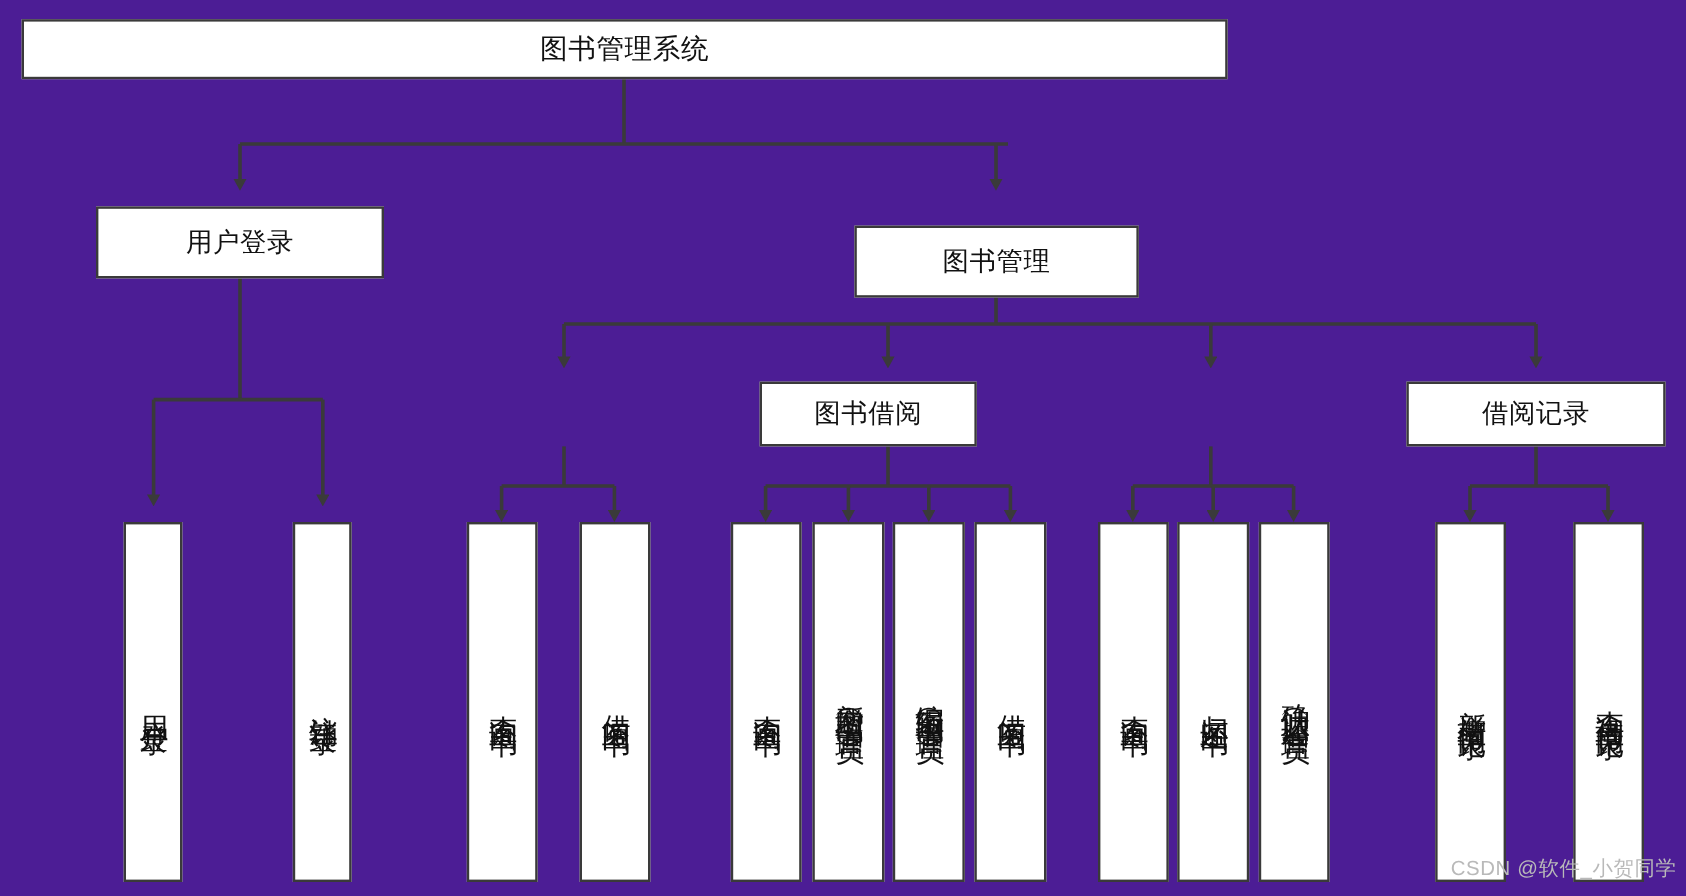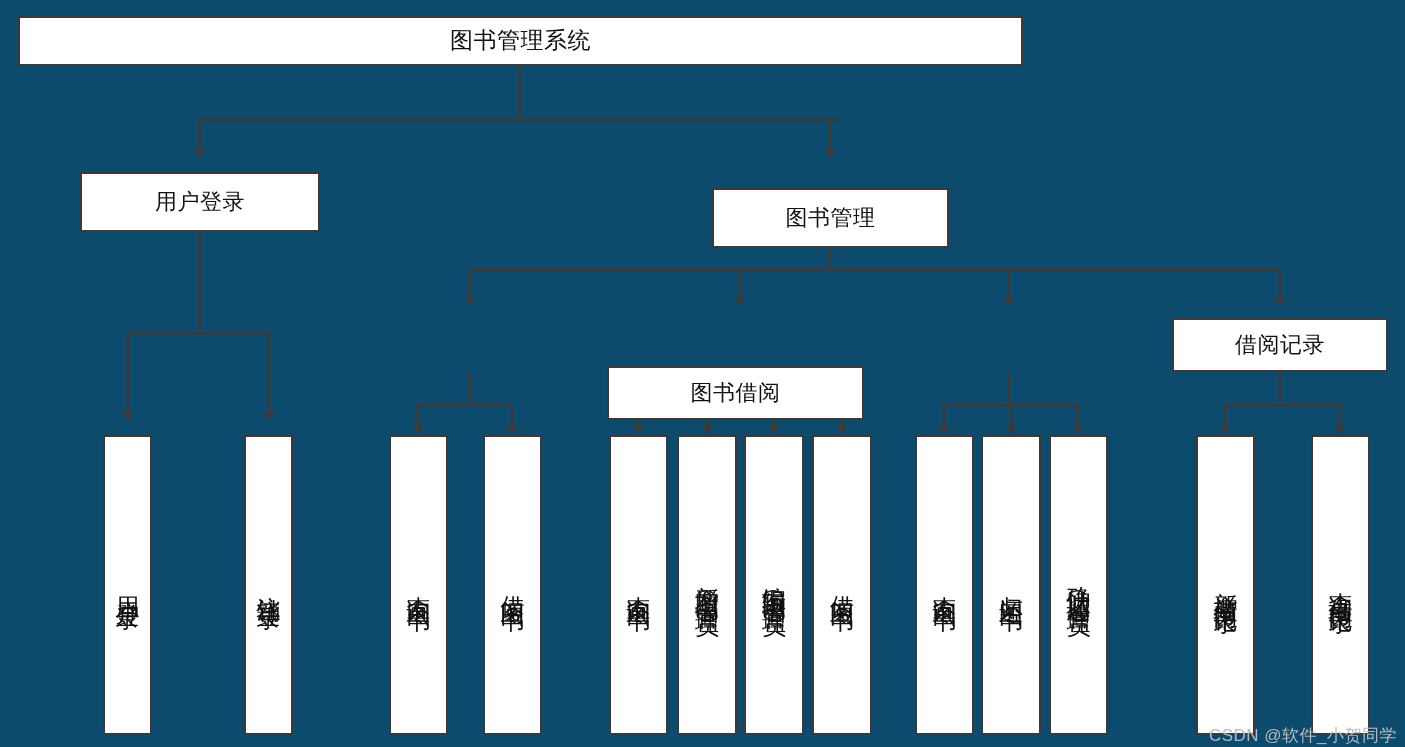--- a/index.html
+++ b/index.html
@@ -7,21 +7,21 @@
     padding: 0;
     background: #ffffff;
   }
   body {
     font-family: "Liberation Sans", "DejaVu Sans", sans-serif;
   }
   #canvas {
     position: relative;
     width: 1405px;
     height: 747px;
-    background: #0c4a6e;
+    background: #4c1d95;
     overflow: hidden;
   }
   svg.edges {
     position: absolute;
     left: 0;
     top: 0;
     width: 1405px;
     height: 747px;
   }
   .node {
@@ -50,21 +50,21 @@
   .node.vertical .node-label {
     writing-mode: vertical-rl;
     text-orientation: upright;
     font-size: 24px;
     letter-spacing: 4px;
     line-height: 1;
   }
   .watermark {
     position: absolute;
     right: 8px;
-    bottom: 0;
+    bottom: 12px;
     font-size: 17px;
     color: #b9b9b9;
     z-index: 8;
     white-space: nowrap;
     letter-spacing: 0.5px;
   }
 </style>
 </head>
 <body>
 
@@ -124,21 +124,21 @@
     <span class="node-label">图书管理系统</span>
   </div>
 
   <div class="node horizontal" style="left:80px; top:172px; width:240px; height:60px;">
     <span class="node-label">用户登录</span>
   </div>
   <div class="node horizontal" style="left:712px; top:188px; width:237px; height:60px;">
     <span class="node-label">图书管理</span>
   </div>
 
-  <div class="node horizontal" style="left:607px; top:318px; width:257px; height:54px;margin-top:48px;">
+  <div class="node horizontal" style="left:633px; top:318px; width:181px; height:54px;">
     <span class="node-label">图书借阅</span>
   </div>
   <div class="node horizontal" style="left:1172px; top:318px; width:216px; height:54px;">
     <span class="node-label">借阅记录</span>
   </div>
 
   <div class="node vertical" style="left:103px; top:435px; width:49px; height:300px;">
     <span class="node-label">用户登录</span>
   </div>
   <div class="node vertical" style="left:244px; top:435px; width:49px; height:300px;">

